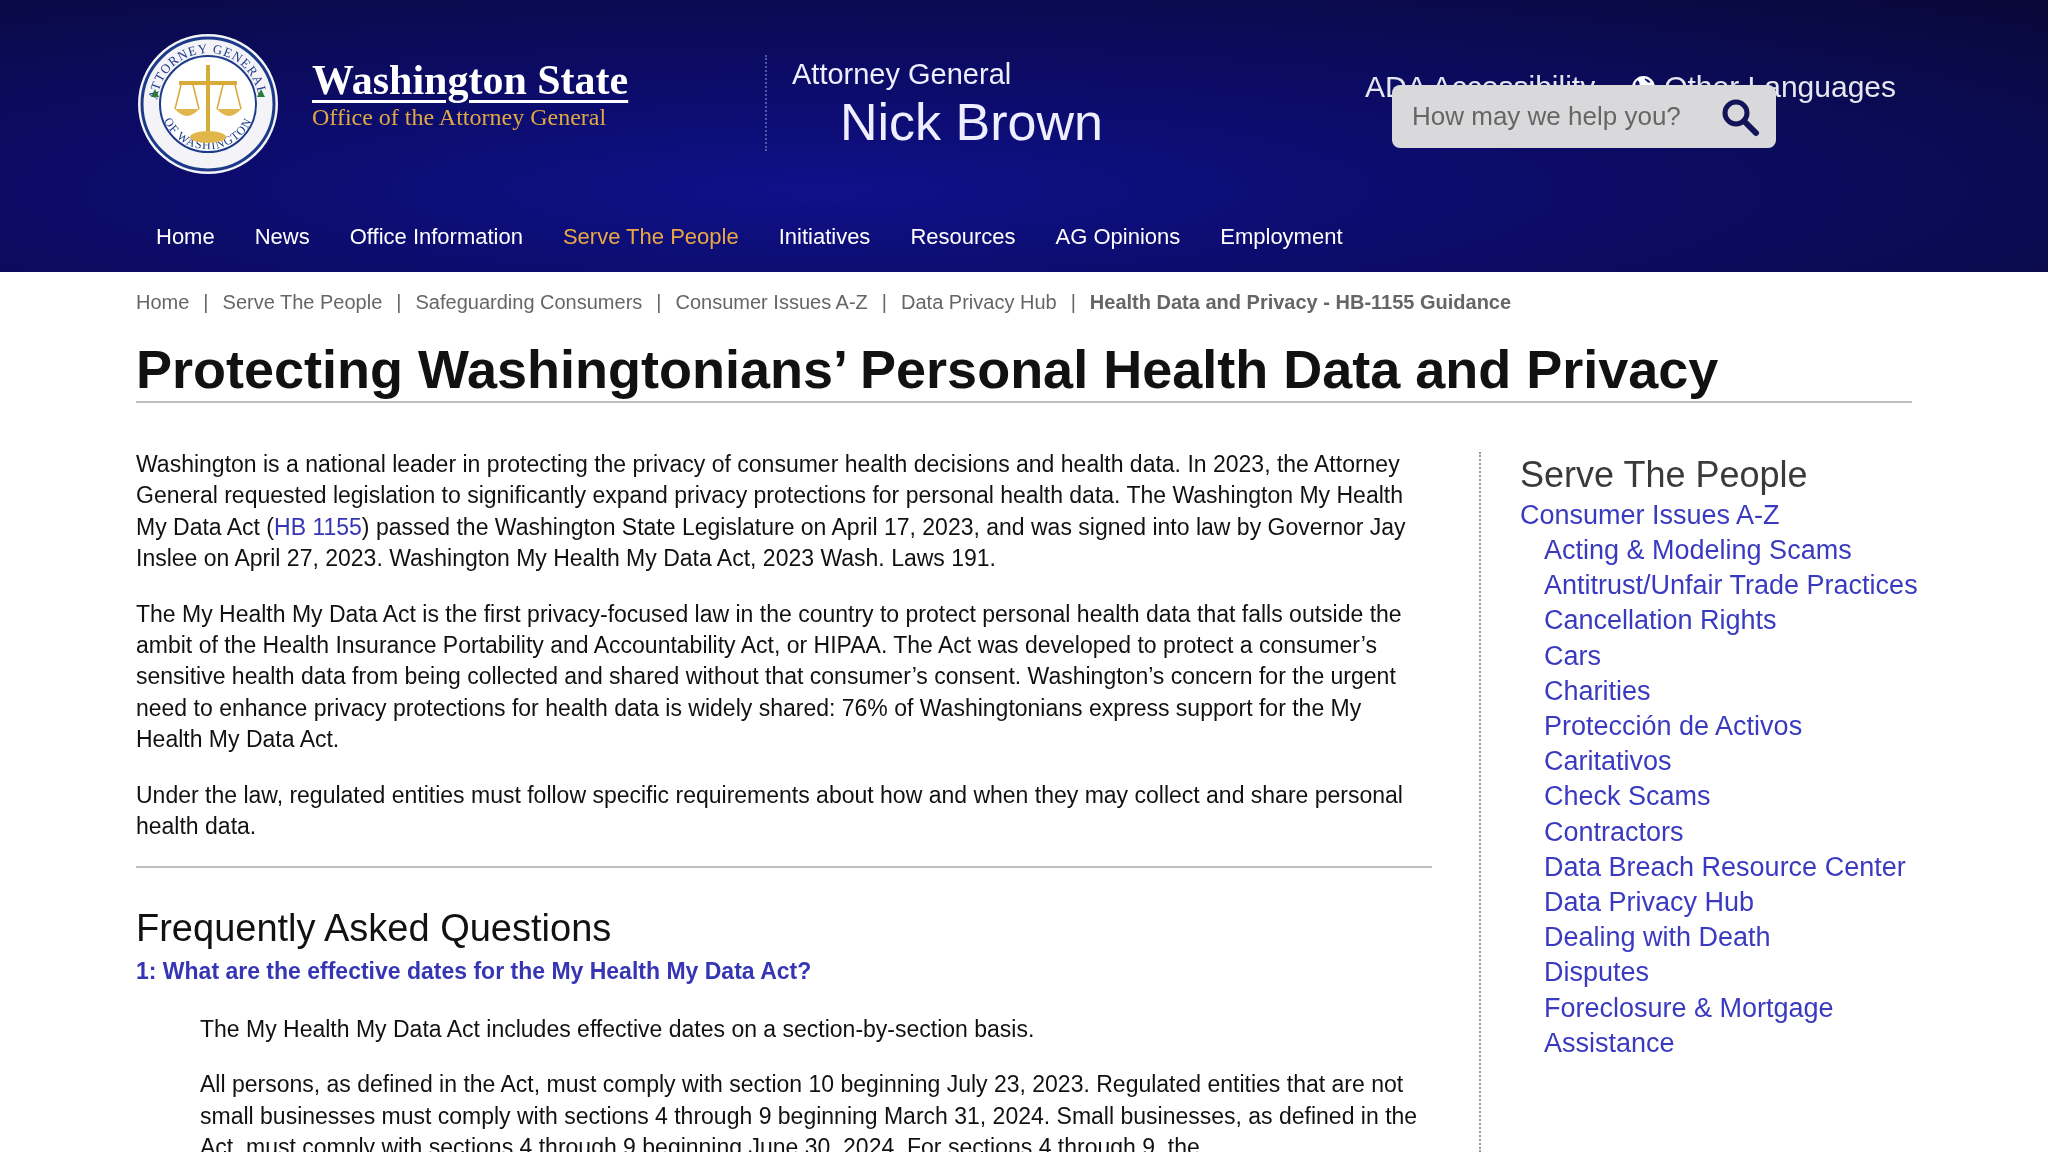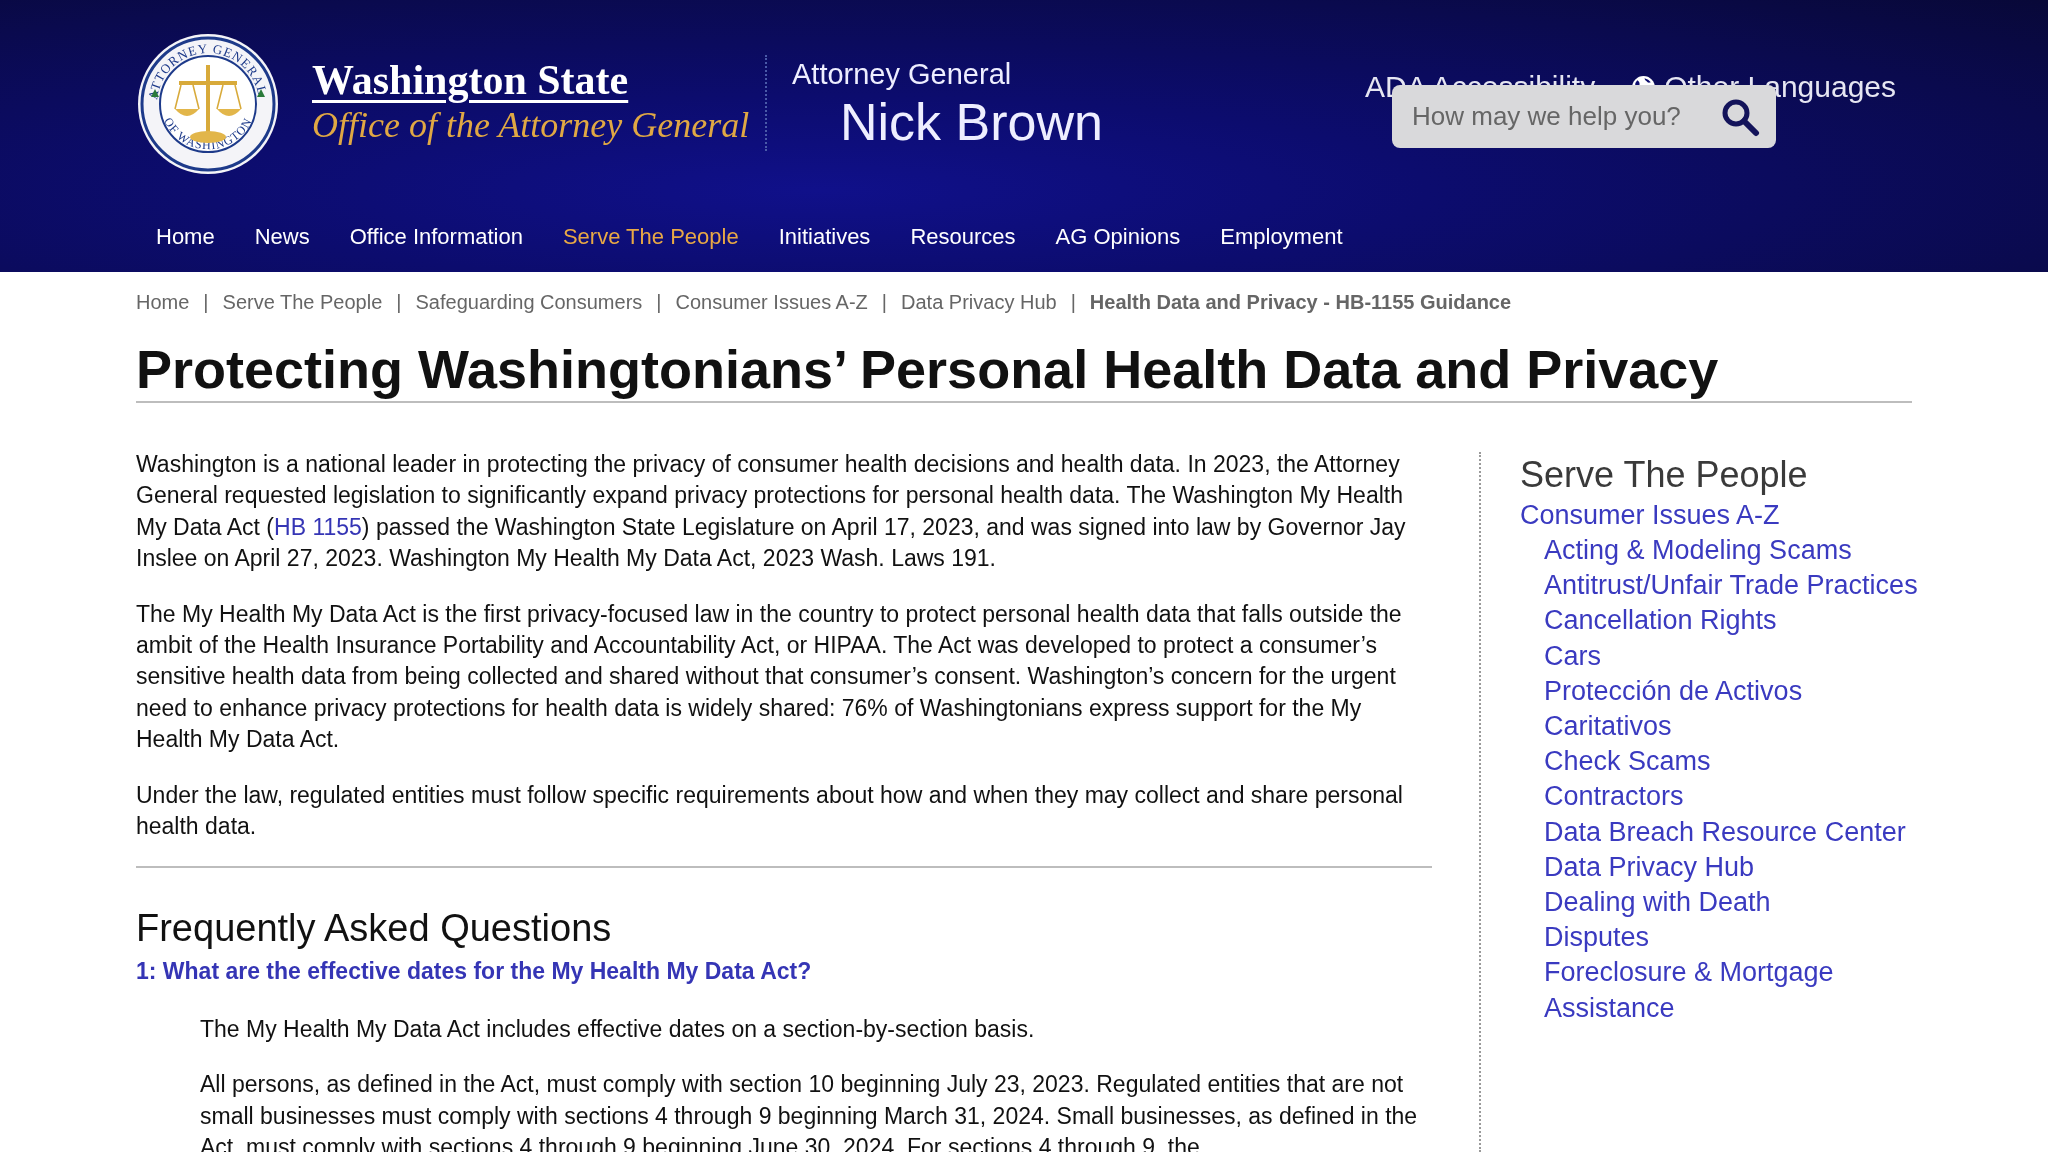--- a/index.html
+++ b/index.html
@@ -12,21 +12,21 @@
     background: radial-gradient(ellipse at 40% 70%, #10108a 0%, #0c0c6e 35%, #0a0a4e 75%, #080838 100%);
   }
   .seal { position: absolute; left: 137px; top: 33px; width: 142px; height: 142px; }
   .brand-title {
     position: absolute; left: 312px; top: 56px; font-family: "Liberation Serif", serif;
     font-weight: bold; font-size: 42px; color: #fff; text-decoration: underline; text-underline-offset: 6px;
     text-decoration-thickness: 3px;
   }
   .brand-sub {
     position: absolute; left: 312px; top: 104px; font-family: "Liberation Serif", serif;
-    font-style: italic; font-size: 36px; color: #e0a844;
+    font-size: 24px; color: #e0a844;
   }
   .brand-divider {
     position: absolute; left: 765px; top: 55px; width: 0; height: 96px;
     border-left: 2px dotted #4a5aa8;
   }
   .ag-label { position: absolute; left: 792px; top: 58px; font-size: 29px; color: #eef; }
   .ag-name { position: absolute; left: 840px; top: 92px; font-size: 52px; color: #eef; }
 
   .util-links { position: absolute; top: 22px; right: 152px; display: flex; gap: 36px; align-items: center; }
   .util-link { color: #e6e6f2; font-size: 30px; text-decoration: none; display: flex; align-items: center; gap: 8px; margin-top: 48px; }
@@ -185,20 +185,23 @@
     <li>
         <a>Antitrust/Unfair Trade Practices</a>
       </li>
     <li>
         <a>Cancellation Rights</a>
       </li>
     <li>
         <a>Cars</a>
       </li>
     <li>
+        <a>Charities</a>
+      </li>
+    <li>
         <a>Protección de Activos Caritativos</a>
       </li>
     <li>
         <a>Check Scams</a>
       </li>
     <li>
         <a>Contractors</a>
       </li>
     <li>
         <a>Data Breach Resource Center</a>

